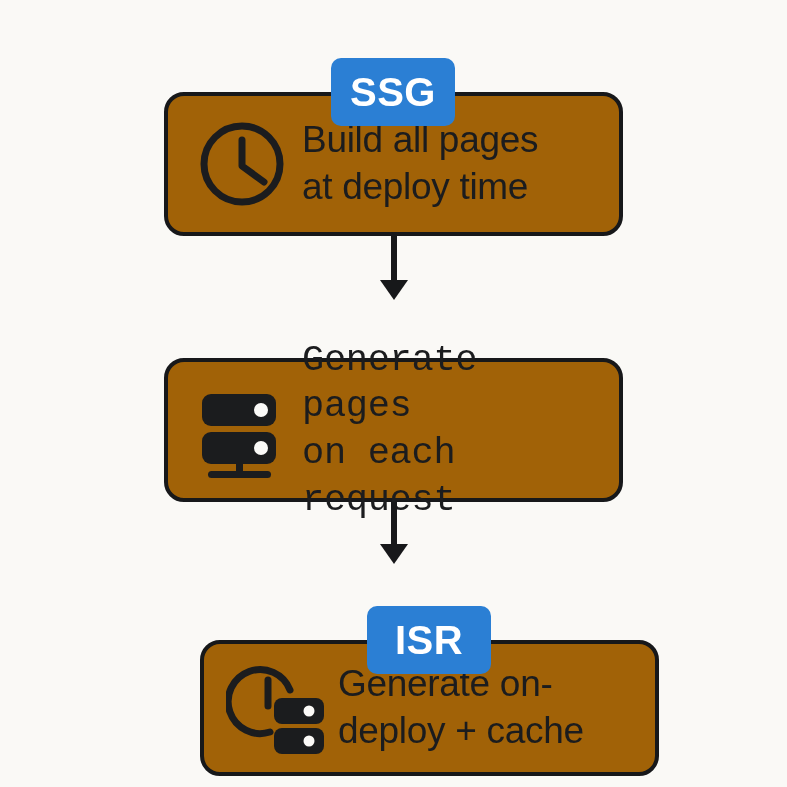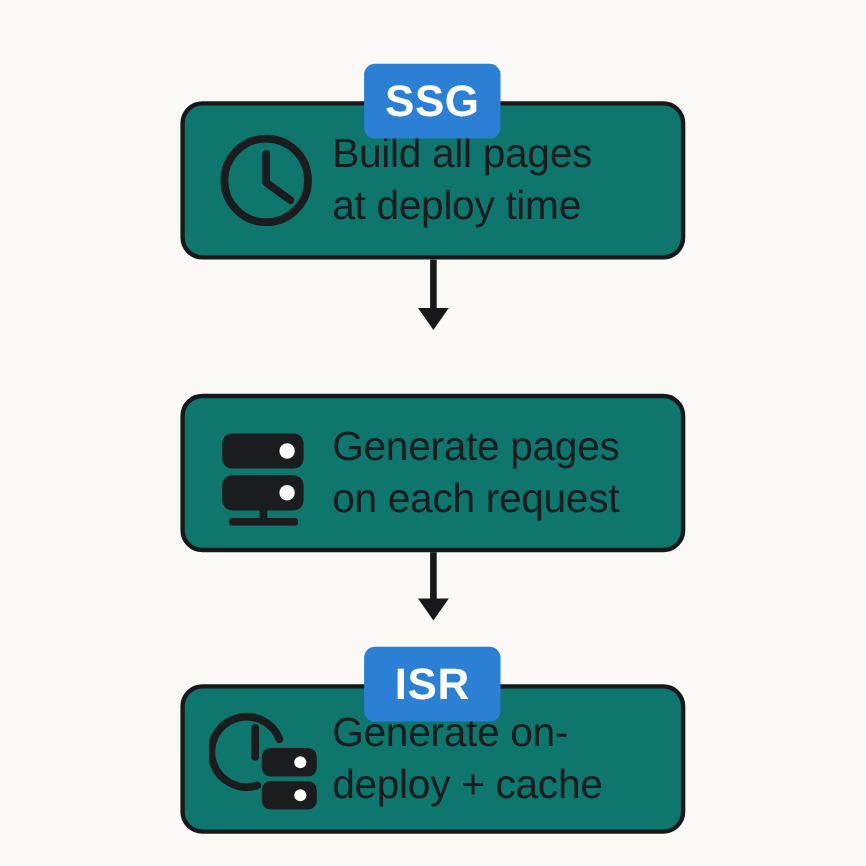--- a/index.html
+++ b/index.html
@@ -25,21 +25,21 @@
   .stage {
     position: absolute;
     left: 164px;
     width: 459px;
   }
 
   .stage-card {
     position: relative;
     box-sizing: border-box;
     width: 459px;
-    background: #0f766e;
+    background: #a16207;
     border: 4px solid #17181a;
     border-radius: 20px;
     display: flex;
     flex-direction: row;
     align-items: center;
     padding: 0 20px 0 22px;
   }
 
   .stage-icon {
     flex: 0 0 auto;
@@ -102,23 +102,23 @@
     border-right: 14px solid transparent;
     border-top: 20px solid #17181a;
     margin-top: -1px;
   }
 
   
   #stage-ssg { top: 92px; }
   #stage-ssg .stage-card { height: 144px; }
 
   #stage-ssr { top: 358px; }
-  #stage-ssr .stage-card { height: 144px; }
+  #stage-ssr .stage-card { height: 144px; font-family: Liberation Mono, monospace; }
 
-  #stage-isr { top: 622px; }
+  #stage-isr { top: 640px; margin-left: 36px; }
   #stage-isr .stage-card { height: 136px; }
 
   #connector-1 { top: 236px; height: 64px; }
   #connector-2 { top: 502px; height: 62px; }
 </style>
 </head>
 <body>
 
 <div id="diagram">
 

